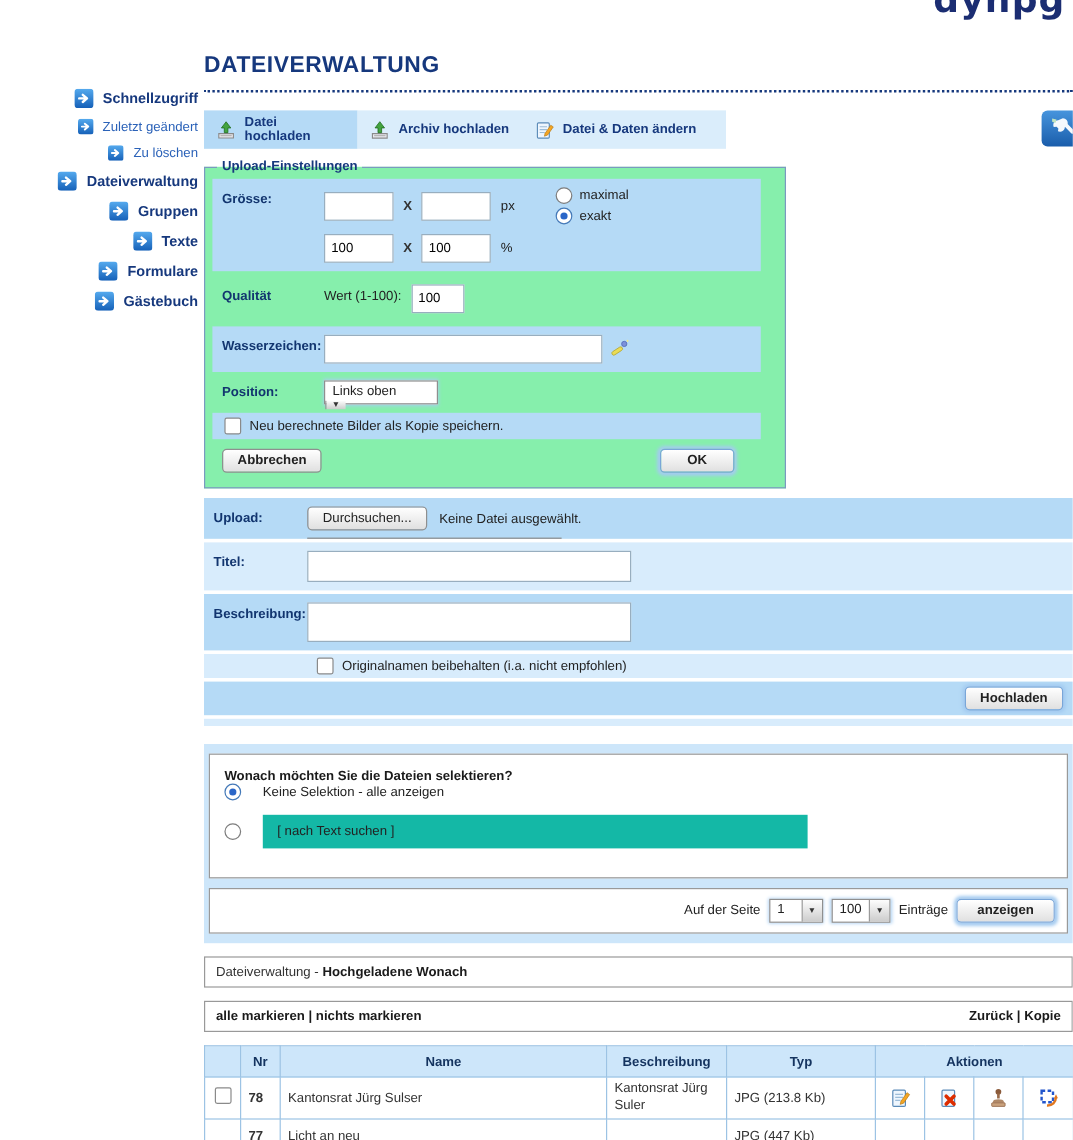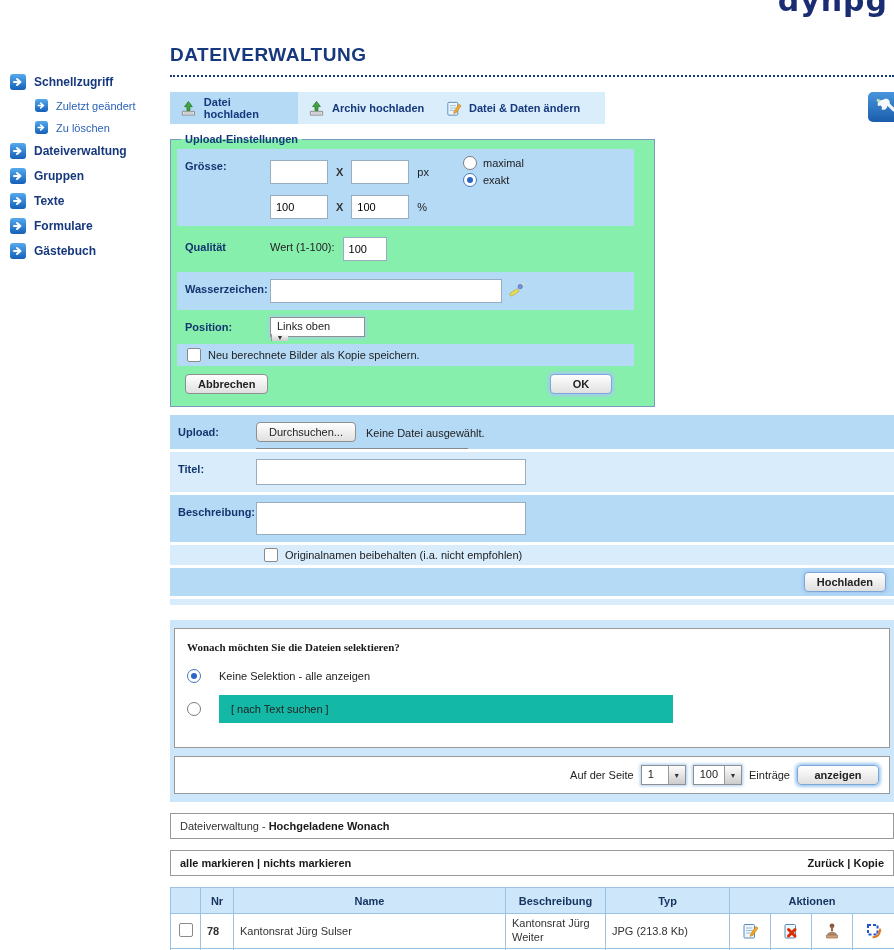--- a/index.html
+++ b/index.html
@@ -4,21 +4,21 @@
 <style>
   html,body{margin:0;padding:0;}
   body{
     width:894px;height:950px;overflow:hidden;position:relative;
     background:#fff;font-family:"Liberation Sans",sans-serif;font-size:11px;color:#222;
   }
   
   .logo{position:absolute;top:-17px;right:6px;font-size:30px;font-weight:bold;color:#1b2d72;letter-spacing:1px;font-family:"DejaVu Sans",sans-serif;}
   
   .sidebar{position:absolute;left:10px;top:74px;width:155px;}
-  .side-item{display:flex;align-items:center;gap:8px;margin-bottom:9px;cursor:pointer;}
+  .side-item{display:flex;align-items:center;gap:8px;margin-bottom:9px;cursor:pointer;justify-content:flex-end;}
   .side-item .lbl{font-weight:bold;color:#16387d;font-size:12px;}
   .side-sub{margin-left:25px;}
   .side-sub .lbl{font-weight:normal;color:#2b62b8;font-size:11px;}
   .arrow-ic{flex:0 0 auto;display:inline-block;}
   
   .main{position:absolute;left:170px;top:0;width:724px;}
   .page-title{margin-top:44px;font-size:19px;font-weight:bold;color:#16387d;letter-spacing:.5px;
     border-bottom:2px dotted #16387d;padding-bottom:9px;}
   
   .tabbar{margin-top:15px;height:32px;display:flex;position:relative;}
@@ -68,21 +68,21 @@
   .urow .ulabel{flex:0 0 78px;font-weight:bold;color:#12356f;padding-top:4px;}
   .file-underline{position:absolute;left:86px;bottom:0;width:212px;border-bottom:1px solid #8a8a8a;}
   .in-titel{width:270px;height:26px;}
   .ta-beschr{width:270px;height:33px;resize:none;}
   .chk-line{display:flex;align-items:center;gap:7px;margin-left:86px;cursor:pointer;}
   .strip-end{height:6px;background:#d8ecfc;}
   
   .sel-container{margin-top:15px;background:#cde6fa;padding:8px 4px;}
   .white-box{background:#fff;border:1px solid #999;padding:12px;}
   .white-box + .white-box{margin-top:8px;}
-  .sel-question{font-weight:bold;color:#1a1a1a;margin-bottom:16px;font-family:Liberation Serif, serif;}
+  .sel-question{font-weight:bold;color:#1a1a1a;}
   .sel-opt{display:flex;align-items:center;gap:18px;margin-bottom:12px;cursor:pointer;}
   .hl-box{background:#14b8a6;width:430px;padding:8px 12px;}
   .pag-box{display:flex;align-items:center;justify-content:flex-end;gap:7px;padding:8px 10px;}
   .btn-anzeigen{width:82px;}
   
   .bc-box{margin-top:11px;background:#fff;border:1px solid #999;padding:6px 9px;color:#333;}
   .bc-box b{color:#1a1a1a;}
   .tool-box{margin-top:11px;background:#fff;border:1px solid #999;padding:6px 9px;display:flex;justify-content:space-between;font-weight:bold;color:#1a1a1a;}
   .lnk{cursor:pointer;}
   
@@ -364,21 +364,21 @@
         <th>Beschreibung</th>
         <th>Typ</th>
         <th colspan="4">Aktionen</th>
       </tr>
     </thead>
     <tbody>
       <tr style="height:20px">
         <td class="c-check"><span class="cb"></span></td>
         <td class="c-nr">78</td>
         <td>Kantonsrat Jürg Sulser</td>
-        <td class="c-beschr">Kantonsrat Jürg Weiter</td>
+        <td class="c-beschr">Kantonsrat Jürg Suler</td>
         <td>JPG (213.8 Kb)</td>
         <td class="c-act"><svg class="ic" width="18" height="18" viewBox="0 0 18 18">
               <rect x="3" y="2.5" width="10.5" height="13.5" rx="1" fill="#eef6fe" stroke="#5a8ab8"></rect>
               <path d="M5 6h6.5M5 8.5h6.5M5 11h4.5" stroke="#9cbcd8"></path>
               <path d="M9.8 11.8L14.8 4.6l2.2 1.5-5 7.2-2.8 1Z" fill="#f5a623" stroke="#b87a14" stroke-width=".6"></path>
             </svg></td>
         <td class="c-act"><svg class="ic" width="18" height="18" viewBox="0 0 18 18">
               <rect x="3" y="2.5" width="10.5" height="13.5" rx="1" fill="#eef6fe" stroke="#5a8ab8"></rect>
               <path d="M6.5 7.5l6.5 6.5M13 7.5L6.5 14" stroke="#dd2d00" stroke-width="3" stroke-linecap="round"></path>
             </svg></td>

